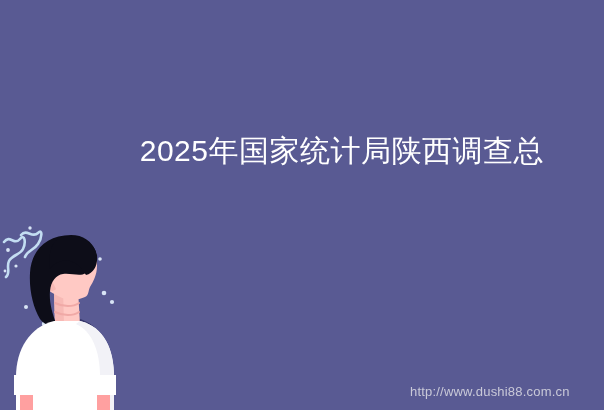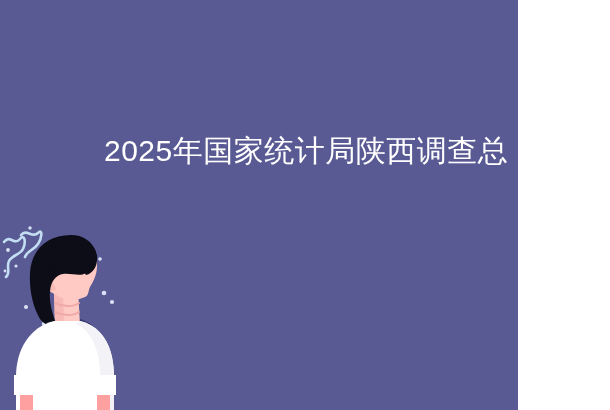--- a/index.html
+++ b/index.html
@@ -7,24 +7,25 @@
     padding: 0;
   }
   body {
     width: 610px;
     height: 410px;
     overflow: hidden;
     font-family: "Liberation Sans", "DejaVu Sans", sans-serif;
   }
   #banner {
     position: relative;
-    width: 518px;
+    width: 604px;
     height: 410px;
     background: #595a93;
     overflow: hidden;
+    text-align: right;
   }
   
   #decor-layer {
     position: absolute;
     left: 0;
     top: 222px;
     width: 180px;
     height: 80px;
     pointer-events: none;
   }
@@ -145,14 +146,15 @@
 
       <path d="M14 140 L38 140 L38 160 L14 160 Z" fill="#ffffff"></path>
       <path d="M92 140 L116 140 L116 160 L92 160 Z" fill="#ffffff"></path>
     </svg>
   </div>
 
   <div id="title-block">
     <div class="title-line">2025年国家统计局陕西调查总</div>
   </div>
 
+  <div id="watermark">http://www.dushi88.com.cn</div>
 
 </div>
 
 </body></html>

